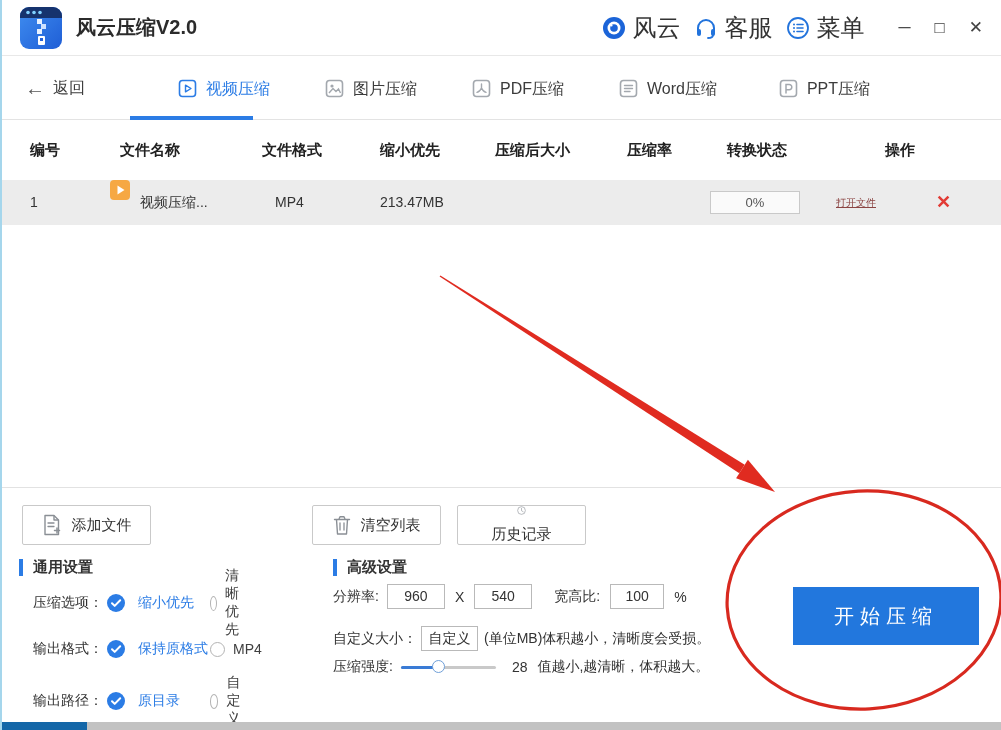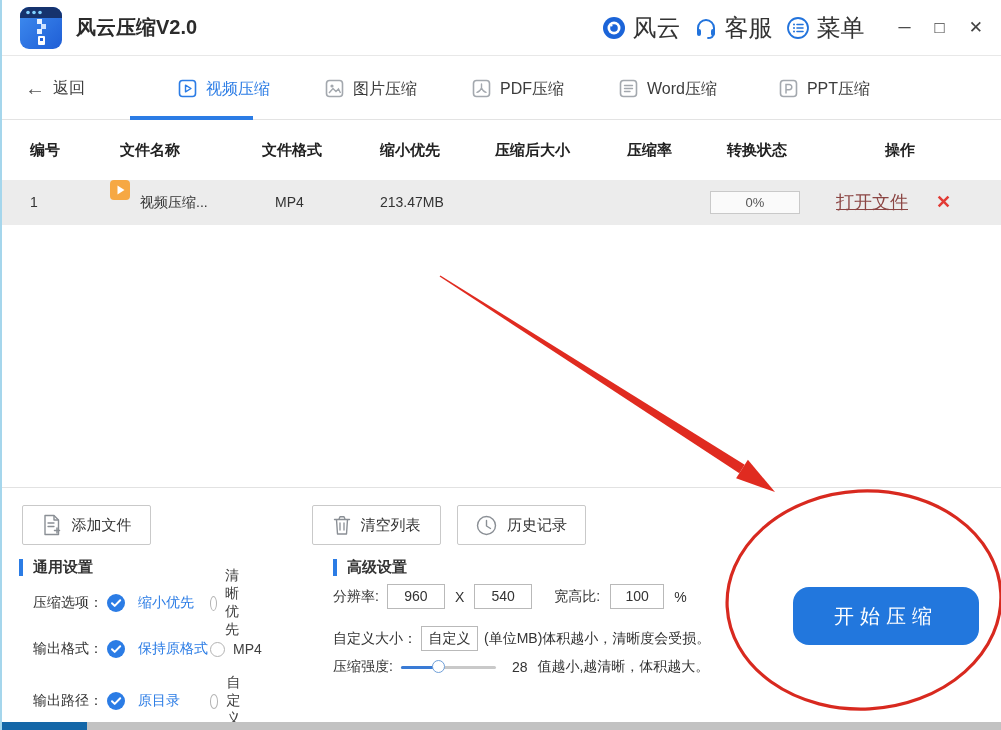--- a/index.html
+++ b/index.html
@@ -49,32 +49,32 @@
   .trow { position:absolute; left:0; top:180px; width:100%; height:45px; background:#ececec; }
   .trow .c { position:absolute; top:0; height:45px; line-height:45px; font-size:14px; color:#333; }
   .c-no{left:30px;}
   .c-icon{ left:110px; top:12px; height:20px; line-height:normal; }
   .c-name{left:140px; width:130px; white-space:nowrap; overflow:hidden;}
   .c-fmt{left:275px;} .c-size{left:380px;}
   .progress { position:absolute; left:710px; top:11px; width:90px; height:23px;
     border:1px solid #c9c9c9; background:#fafafa; text-align:center;
     font-size:13px; color:#555; line-height:21px; }
   .open-link { position:absolute; left:836px; top:0; height:45px; line-height:45px;
-    font-size:18px; color:#8b4543; text-decoration:underline; cursor:pointer; }
+    font-size:10px; color:#8b4543; text-decoration:underline; cursor:pointer; }
   .del-x { position:absolute; left:936px; top:0; height:45px; line-height:45px;
     font-size:18px; color:#e23b35; font-weight:bold; cursor:pointer; }
 
   .divider { position:absolute; left:0; top:487px; width:100%; height:1px; background:#e2e2e2; }
 
   
   .toolbar { position:absolute; left:0; top:505px; width:100%; height:40px; }
   .tbtn { position:absolute; top:0; width:129px; height:40px; border:1px solid #c9c9c9;
     border-radius:2px; background:#fff; display:flex; align-items:center;
     justify-content:center; gap:10px; font-size:15px; color:#333; cursor:pointer; }
-  .b1{left:22px;} .b2{left:167px;} .b3{left:312px;} .b4{left:457px;}
+  .b1{left:22px;} .b2{left:167px;} .b3{left:312px;} .b4{left:457px;flex-direction:column;}
 
   
   .sec-title { position:absolute; display:flex; align-items:center; gap:10px;
     font-size:15px; font-weight:bold; color:#333; }
   .sec-bar { width:4px; height:17px; background:#2b7ce5; }
   .g-title { left:19px; top:558px; }
   .a-title { left:333px; top:558px; }
 
   .opt-row { position:absolute; display:flex; align-items:center; font-size:14px; color:#333; }
   .opt-label { width:74px; }
@@ -95,21 +95,21 @@
   .ibox { height:25px; border:1px solid #b9b9b9; background:#fff; text-align:center;
     font-size:14px; color:#333; line-height:23px; cursor:text; }
   .w60 { width:58px; } .w54 { width:54px; } .w57 { width:57px; }
   .slider { position:relative; width:95px; height:14px; margin:0 8px; cursor:pointer; }
   .slider .track { position:absolute; left:0; top:6px; width:100%; height:3px; background:#c9c9c9; border-radius:2px; }
   .slider .fill { position:absolute; left:0; top:6px; width:40%; height:3px; background:#3a7bd5; border-radius:2px; }
   .slider .thumb { position:absolute; left:calc(40% - 7px); top:0; width:13px; height:13px;
     background:#fff; border:1.5px solid #6f9fd8; border-radius:50%; }
 
   .start-btn { position:absolute; left:793px; top:587px; width:186px; height:58px;
-    background:#2277dd; border:none; border-radius:16px; color:#fff; font-size:20px;
+    background:#2277dd; border:none; border-radius:0; color:#fff; font-size:20px;
     letter-spacing:6px; text-align:center; line-height:58px; cursor:pointer; z-index:30;
     font-family:"Liberation Sans", sans-serif; }
 
   
   .annot { position:absolute; left:0; top:0; width:1001px; height:730px;
     z-index:40; pointer-events:none; }
 
   
   .bottombar { position:absolute; left:0; top:722px; width:100%; height:8px; background:#c2c2c2; z-index:55; }
   .bottombar .seg { position:absolute; left:0; top:0; width:87px; height:8px; background:#1467a8; }

